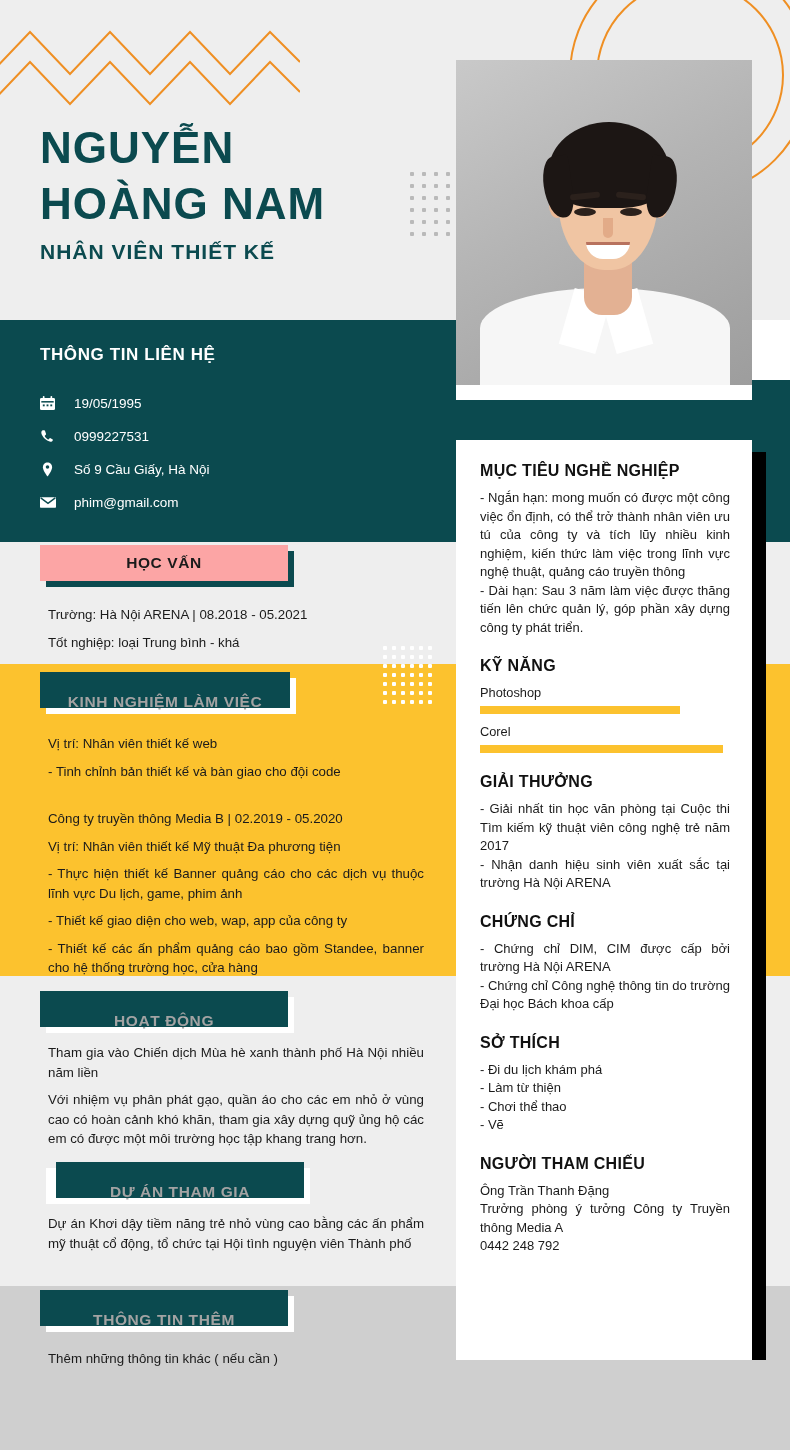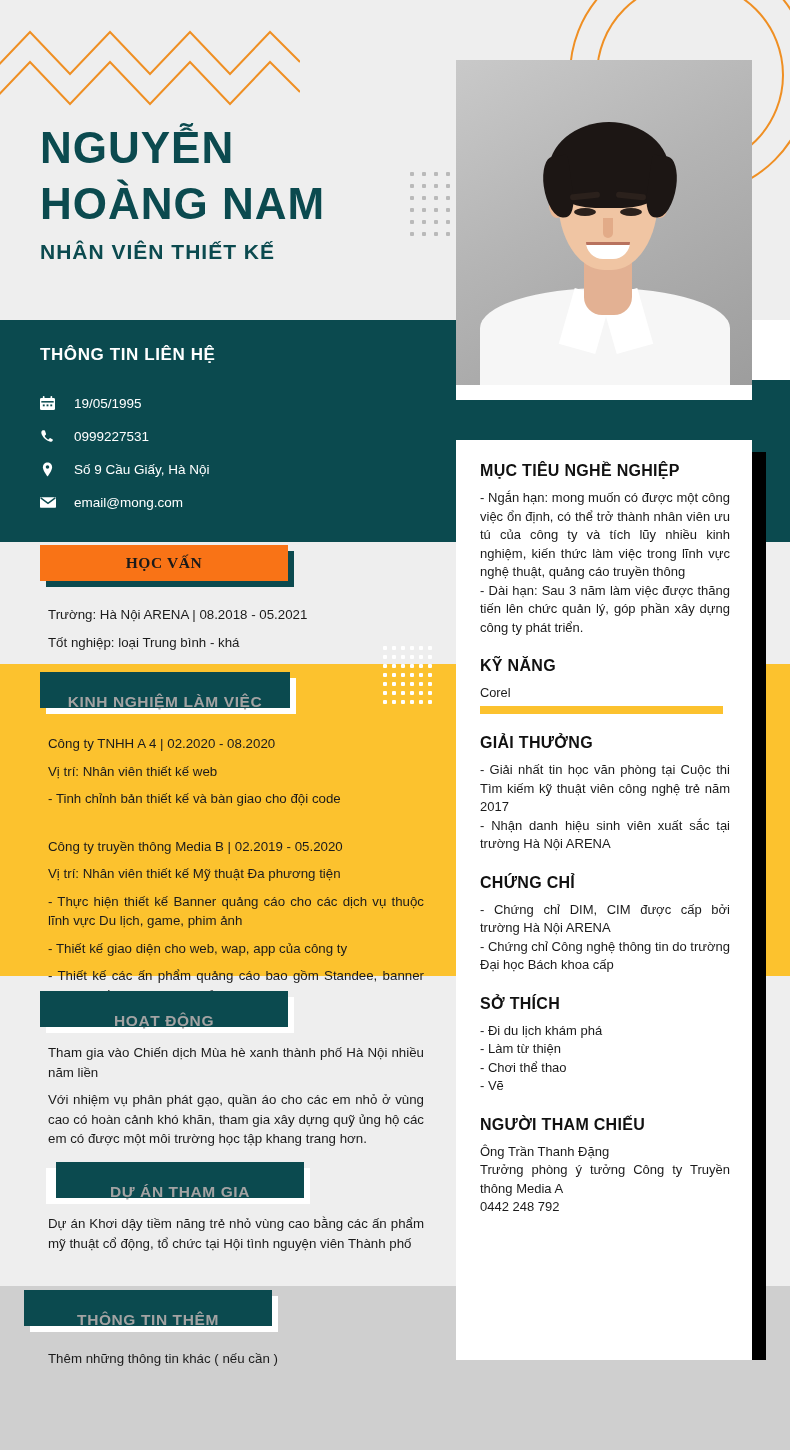--- a/index.html
+++ b/index.html
@@ -86,21 +86,21 @@
   .crow .ic{width:34px;display:flex;align-items:center;}
   .crow .ic svg{display:block;}
 
   
   .badge{position:absolute;display:flex;align-items:center;justify-content:center;}
   .badge .shadow{position:absolute;left:6px;top:6px;width:100%;height:100%;}
   .badge .box{position:relative;width:100%;height:100%;display:flex;align-items:center;justify-content:center;}
   .badge .txt{font-weight:bold;font-size:15.5px;letter-spacing:.6px;position:relative;z-index:2;}
 
   .badge-yellow .shadow{background:#0b4a4f;}
-  .badge-yellow .box{background:#f97316;font-family:Liberation Serif, serif;}
+  .badge-yellow .box{background:#fca5a5;}
   .badge-yellow .txt{color:#1a1a1a;}
 
   .badge-teal .shadow{background:#ffffff;}
   .badge-teal .box{background:#0b4a4f;}
   .badge-teal .txt{color:#a3a3a3;margin-top:24px;}
 
   
   .ltext{position:absolute;left:40px;color:#1b1b1b;font-size:13.3px;line-height:19.5px;}
   .just{text-align:justify;}
   .ltext p{margin:8px;}
@@ -294,21 +294,21 @@
       <span>Số 9 Cầu Giấy, Hà Nội</span>
     </div>
 
     <div class="crow">
       <span class="ic">
         <svg width="16" height="15" viewBox="0 0 18 14" fill="#fff">
           <rect x="0" y="1" width="18" height="12" rx="0.8"></rect>
           <path d="M0.8 1.8 L9 8 L17.2 1.8" stroke="#0b4a4f" stroke-width="1.6" fill="none"></path>
         </svg>
       </span>
-      <span>email@mong.com</span>
+      <span>phim@gmail.com</span>
     </div>
   </div>
 
   <div class="badge badge-yellow" style="left:40px;top:545px;width:248px;height:36px;">
     <span class="shadow"></span>
     <span class="box">
         <span class="txt">HỌC VẤN</span>
       </span>
   </div>
   <div class="ltext" style="top:597px;width:392px;">
@@ -316,21 +316,20 @@
     <p>Tốt nghiệp: loại Trung bình - khá</p>
   </div>
 
   <div class="badge badge-teal" style="left:40px;top:672px;width:250px;height:36px;">
     <span class="shadow"></span>
     <span class="box">
         <span class="txt">KINH NGHIỆM LÀM VIỆC</span>
       </span>
   </div>
   <div class="ltext" style="top:726px;width:392px;">
-    <p>Công ty TNHH A 4 | 02.2020 - 08.2020</p>
     <p>Vị trí: Nhân viên thiết kế web</p>
     <p>- Tinh chỉnh bản thiết kế và bàn giao cho đội code</p>
     <div class="gap"></div>
     <p>Công ty truyền thông Media B | 02.2019 - 05.2020</p>
     <p>Vị trí: Nhân viên thiết kế Mỹ thuật Đa phương tiện</p>
     <p class="just">- Thực hiện thiết kế Banner quảng cáo cho các dịch vụ thuộc lĩnh vực Du lịch, game, phim ảnh</p>
     <p>- Thiết kế giao diện cho web, wap, app của công ty</p>
     <p class="just">- Thiết kế các ấn phẩm quảng cáo bao gồm Standee, banner cho hệ thống trường học, cửa hàng</p>
   </div>
 
@@ -348,39 +347,45 @@
   <div class="badge badge-teal" style="left:40px;top:1162px;width:248px;height:36px;padding-left:16px;">
     <span class="shadow"></span>
     <span class="box">
         <span class="txt">DỰ ÁN THAM GIA</span>
       </span>
   </div>
   <div class="ltext just" style="top:1206px;width:392px;">
     <p>Dự án Khơi dậy tiềm năng trẻ nhỏ vùng cao bằng các ấn phẩm mỹ thuật cổ động, tổ chức tại Hội tình nguyện viên Thành phố</p>
   </div>
 
-  <div class="badge badge-teal" style="left:24px;top:1290px;width:248px;height:36px;">
+  <div class="badge badge-teal" style="left:40px;top:1290px;width:248px;height:36px;">
     <span class="shadow"></span>
     <span class="box">
         <span class="txt">THÔNG TIN THÊM</span>
       </span>
   </div>
   <div class="ltext" style="top:1341px;width:392px;">
     <p>Thêm những thông tin khác ( nếu cần )</p>
   </div>
 
   <div class="right-shadow"></div>
   <div class="right-card">
     <div class="rc-inner">
       <div class="rc-h">MỤC TIÊU NGHỀ NGHIỆP</div>
       <p class="rc-p" style="white-space:pre-line;">- Ngắn hạn: mong muốn có được một công việc ổn định, có thể trở thành nhân viên ưu tú của công ty và tích lũy nhiều kinh nghiệm, kiến thức làm việc trong lĩnh vực nghệ thuật, quảng cáo truyền thông
 - Dài hạn: Sau 3 năm làm việc được thăng tiến lên chức quản lý, góp phần xây dựng công ty phát triển.</p>
 
       <div class="rc-h sp">KỸ NĂNG</div>
       <div>
+        <div class="skill-name">Photoshop</div>
+        <div class="skill-track">
+          <div class="skill-fill" id="skill0" style="width: 80%;"></div>
+        </div>
+      </div>
+      <div>
         <div class="skill-name">Corel</div>
         <div class="skill-track">
           <div class="skill-fill" id="skill1" style="width: 97%;"></div>
         </div>
       </div>
 
       <div class="rc-h sp">GIẢI THƯỞNG</div>
       <p class="rc-p" style="white-space:pre-line;">- Giải nhất tin học văn phòng tại Cuộc thi Tìm kiếm kỹ thuật viên công nghệ trẻ năm 2017
 - Nhận danh hiệu sinh viên xuất sắc tại trường Hà Nội ARENA</p>
 

